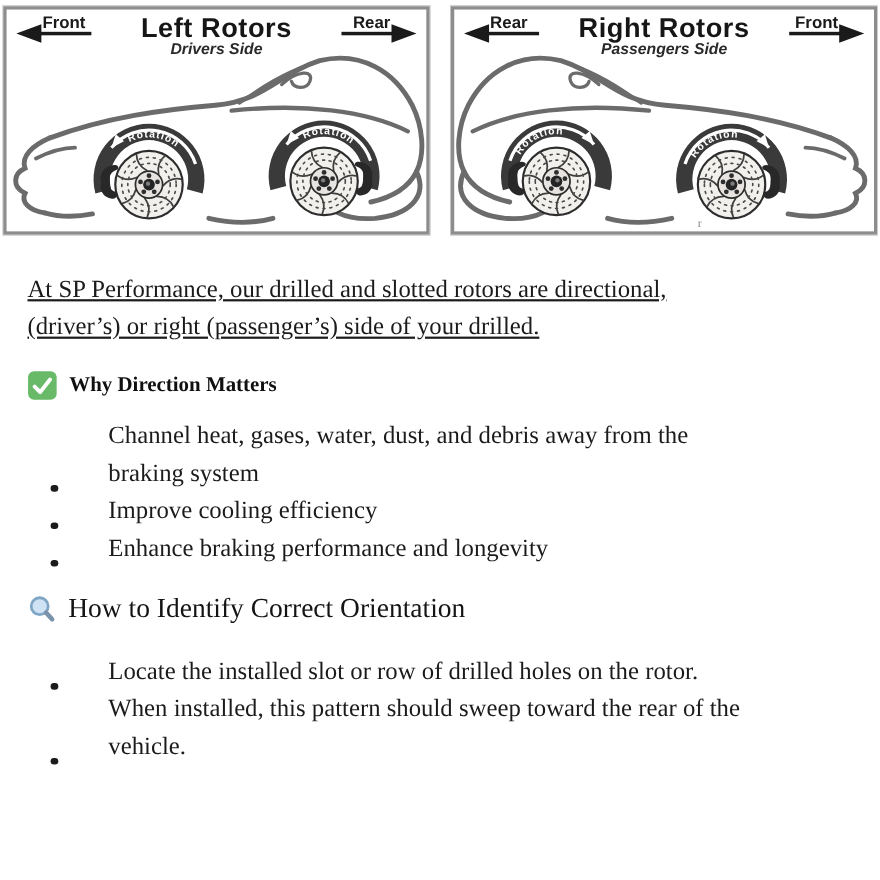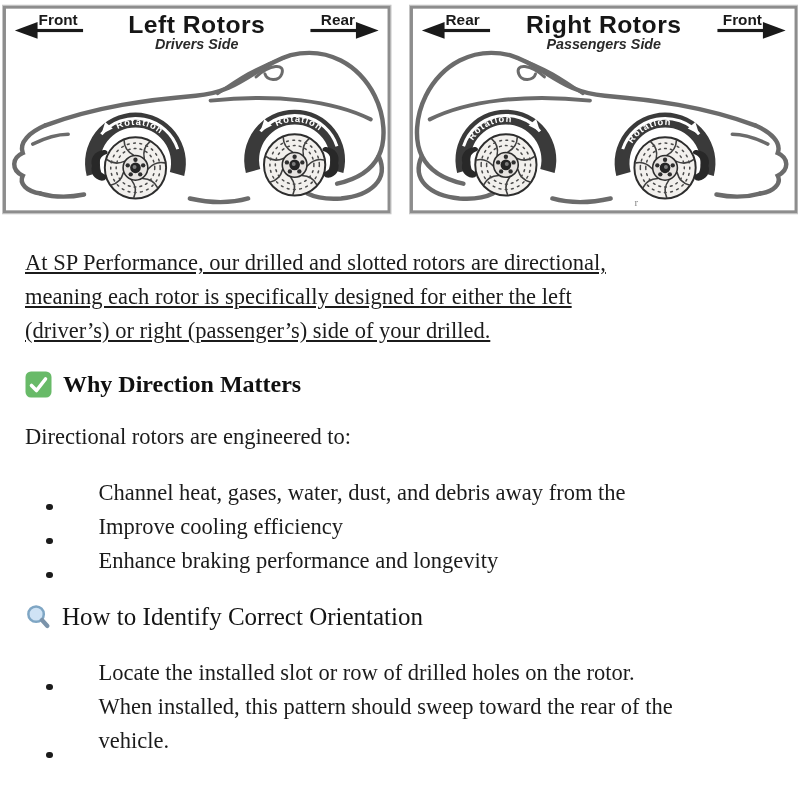--- a/index.html
+++ b/index.html
@@ -2,21 +2,21 @@
 <html><head>
 <meta charset="utf-8">
 <style>
   html,body{margin:0;padding:0;background:#ffffff;}
   body{width:800px;height:800px;font-family:"Liberation Serif",serif;color:#1b1b1b;overflow:hidden;}
   .diagram{display:flex;gap:17px;padding:3px 2px 16px 2px;}
   .panel{display:block;}
   .article{padding:0 28px 0 25px;font-size:22.5px;}
   .line{display:block;line-height:34px;}
   .intro{margin-top:14px;text-decoration:underline;}
-  .h-check{display:flex;align-items:center;gap:11px;margin-top:20px;font-size:24px;font-weight:bold;color:#101010;}
+  .h-check{display:flex;align-items:center;gap:11px;margin-top:20px;font-size:19px;font-weight:bold;color:#101010;}
   .lead{margin-top:22px;line-height:34px;}
   .blist{margin-top:12px;}
   .blist2{margin-top:14px;}
   .li{display:flex;align-items:flex-end;gap:33px;}
   .dot{width:6.5px;height:6.5px;border-radius:50%;background:#1b1b1b;margin:14px 13px 0 21px;flex:none;}
   .li-lines{flex:1;}
   .h-mag{display:flex;align-items:center;gap:10px;font-size:25px;font-weight:normal;color:#141414;}
   .ico{flex:none;display:block;}
   svg text{user-select:none;}
 </style>
@@ -145,39 +145,38 @@
       </text>
     </g>
     <text x="228" y="204" font-family="Liberation Serif, serif" font-size="11" fill="#8a8a8a">r</text>
   </svg>
 </div>
 
 <div class="article">
 
   <p class="para intro">
     <span class="line">At SP Performance, our drilled and slotted rotors are directional,</span>
-    <span class="line">meaning each rotor is specifically designed for either the left</span>
     <span class="line">(driver’s) or right (passenger’s) side of your drilled.</span>
   </p>
 
   <h2 class="h-check">
     <svg class="ico" width="27" height="27" viewBox="0 0 27 27">
       <rect x="0.5" y="0.5" width="26" height="26" rx="5.5" fill="#68ba68"></rect>
       <path d="M 6.5 14.5 L 11.5 19.5 L 20.5 8" fill="none" stroke="#ffffff" stroke-width="3.6" stroke-linecap="round" stroke-linejoin="round"></path>
     </svg>
     <span>Why Direction Matters</span>
   </h2>
 
-  <p class="lead">Directional rotors are engineered to:</p>
 
   <div class="blist">
     <div class="li">
       <span class="dot"></span>
       <span class="li-lines">
         <span class="line">Channel heat, gases, water, dust, and debris away from the</span>
+        <span class="line">braking system</span>
       </span>
     </div>
     <div class="li">
       <span class="dot"></span>
       <span class="li-lines">
         <span class="line">Improve cooling efficiency</span>
       </span>
     </div>
     <div class="li">
       <span class="dot"></span>

